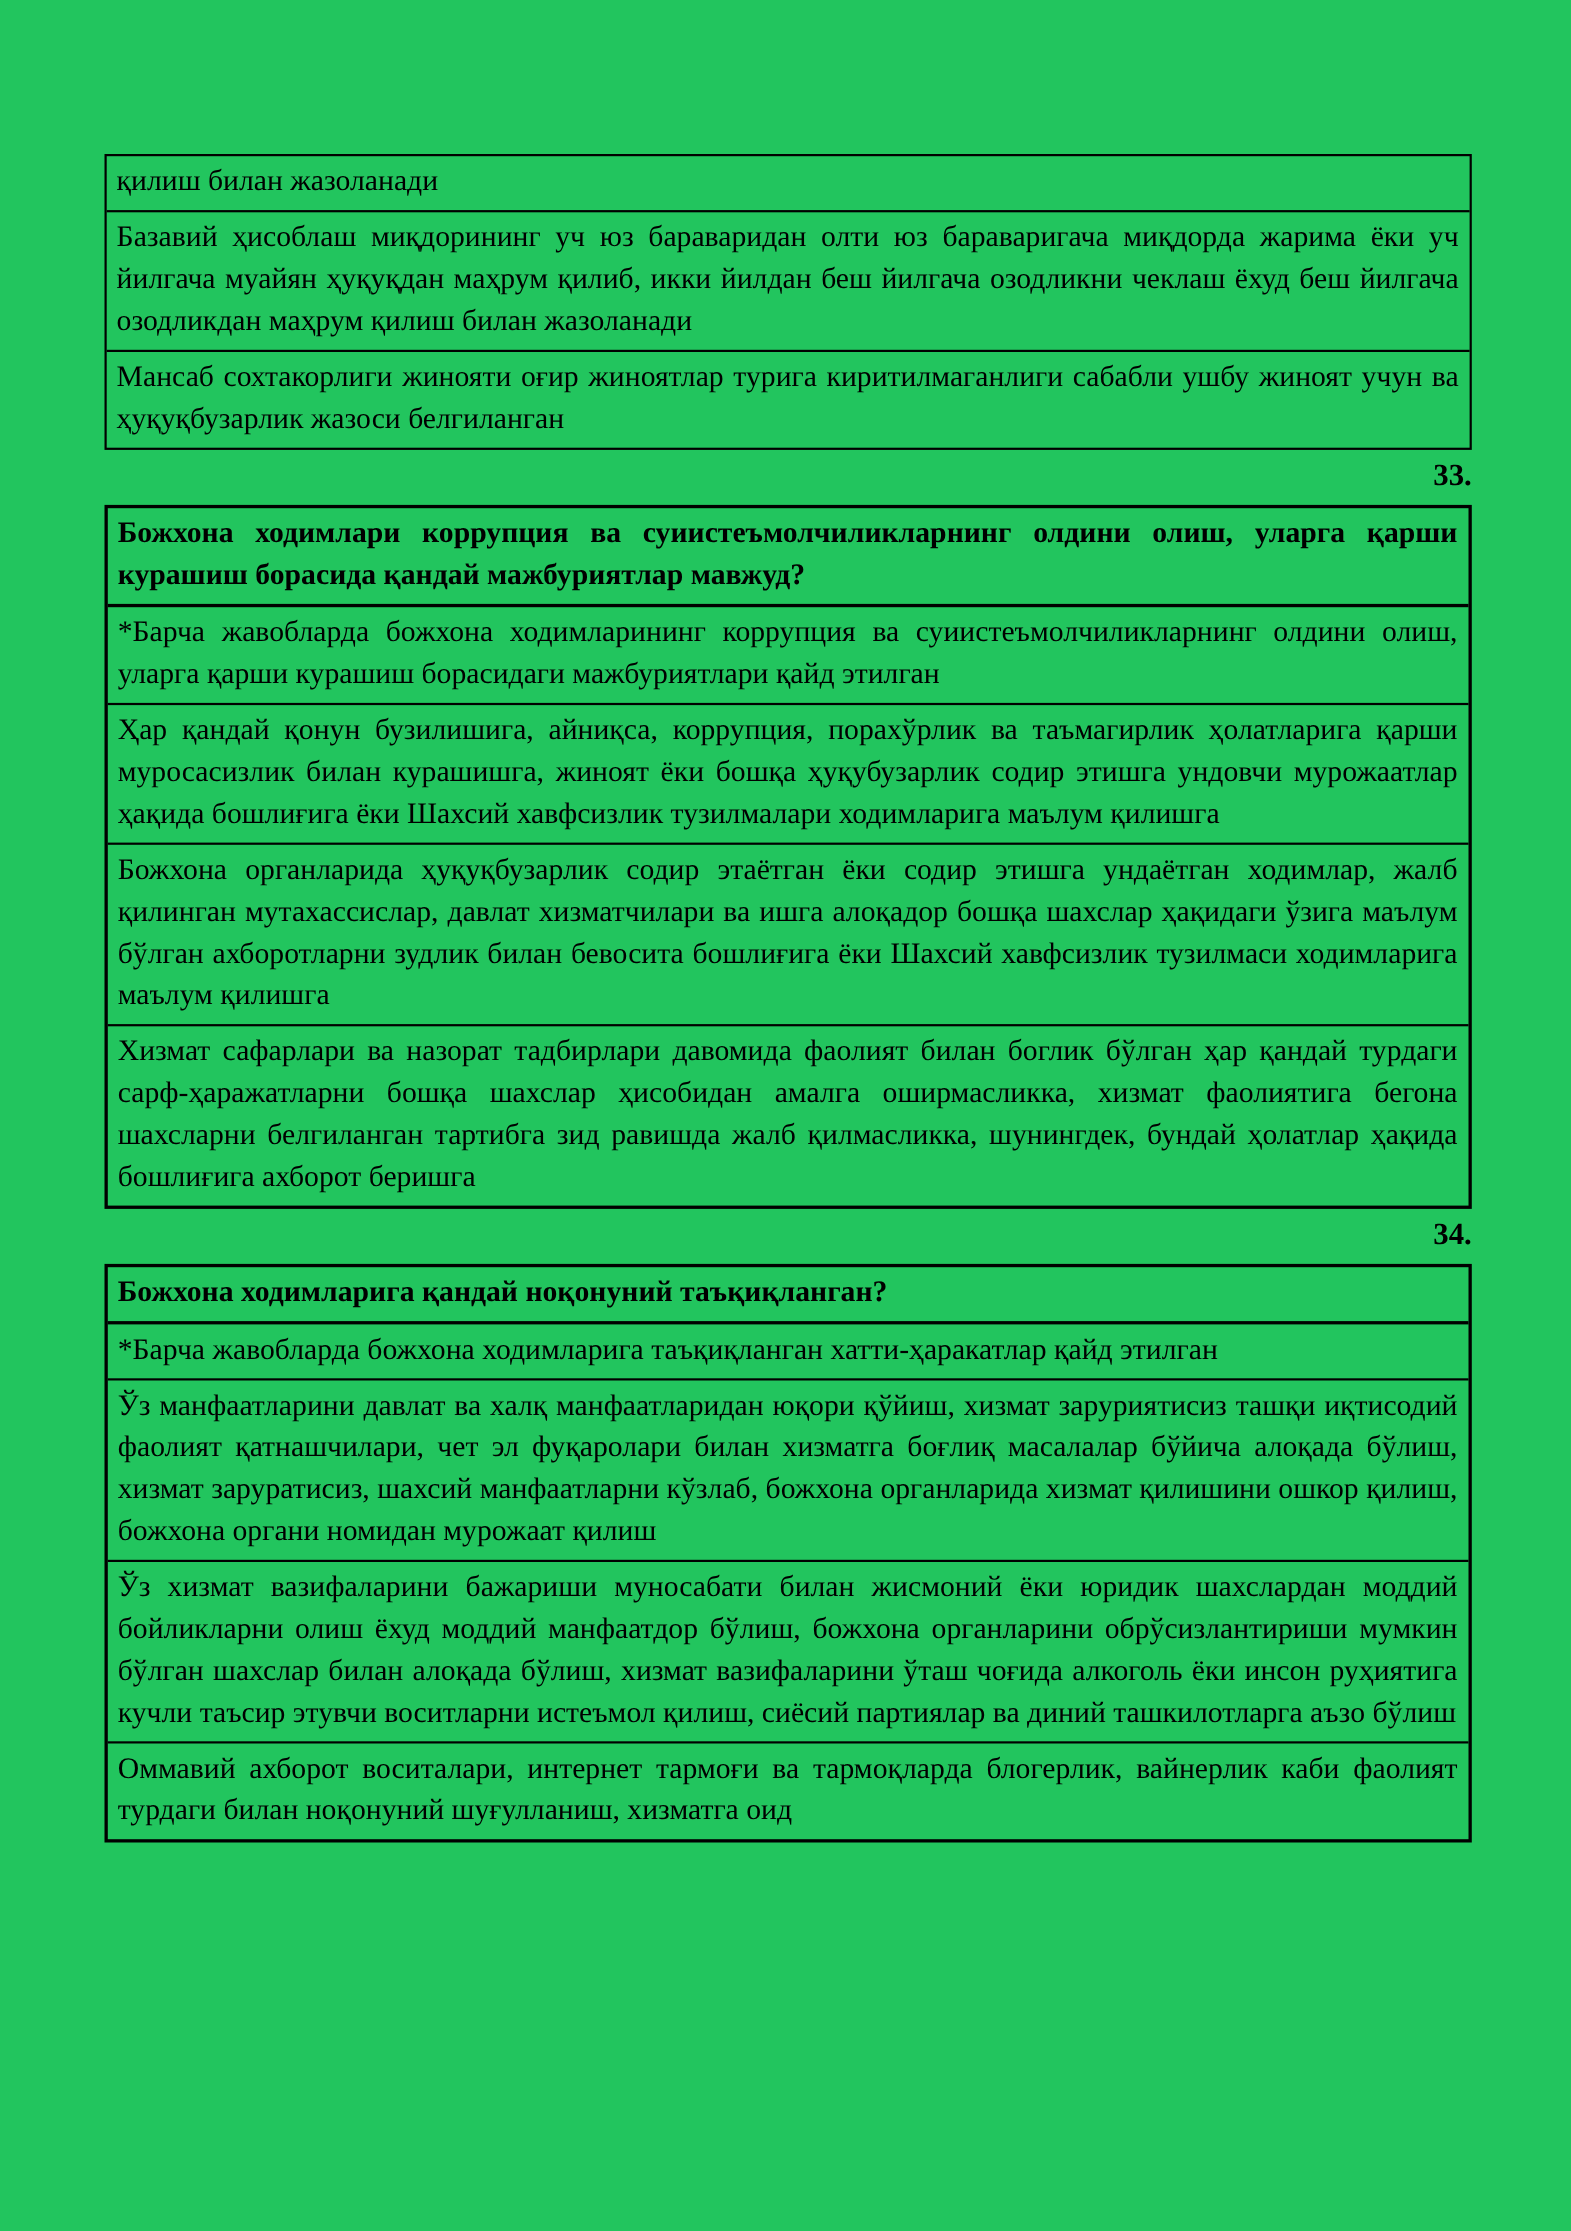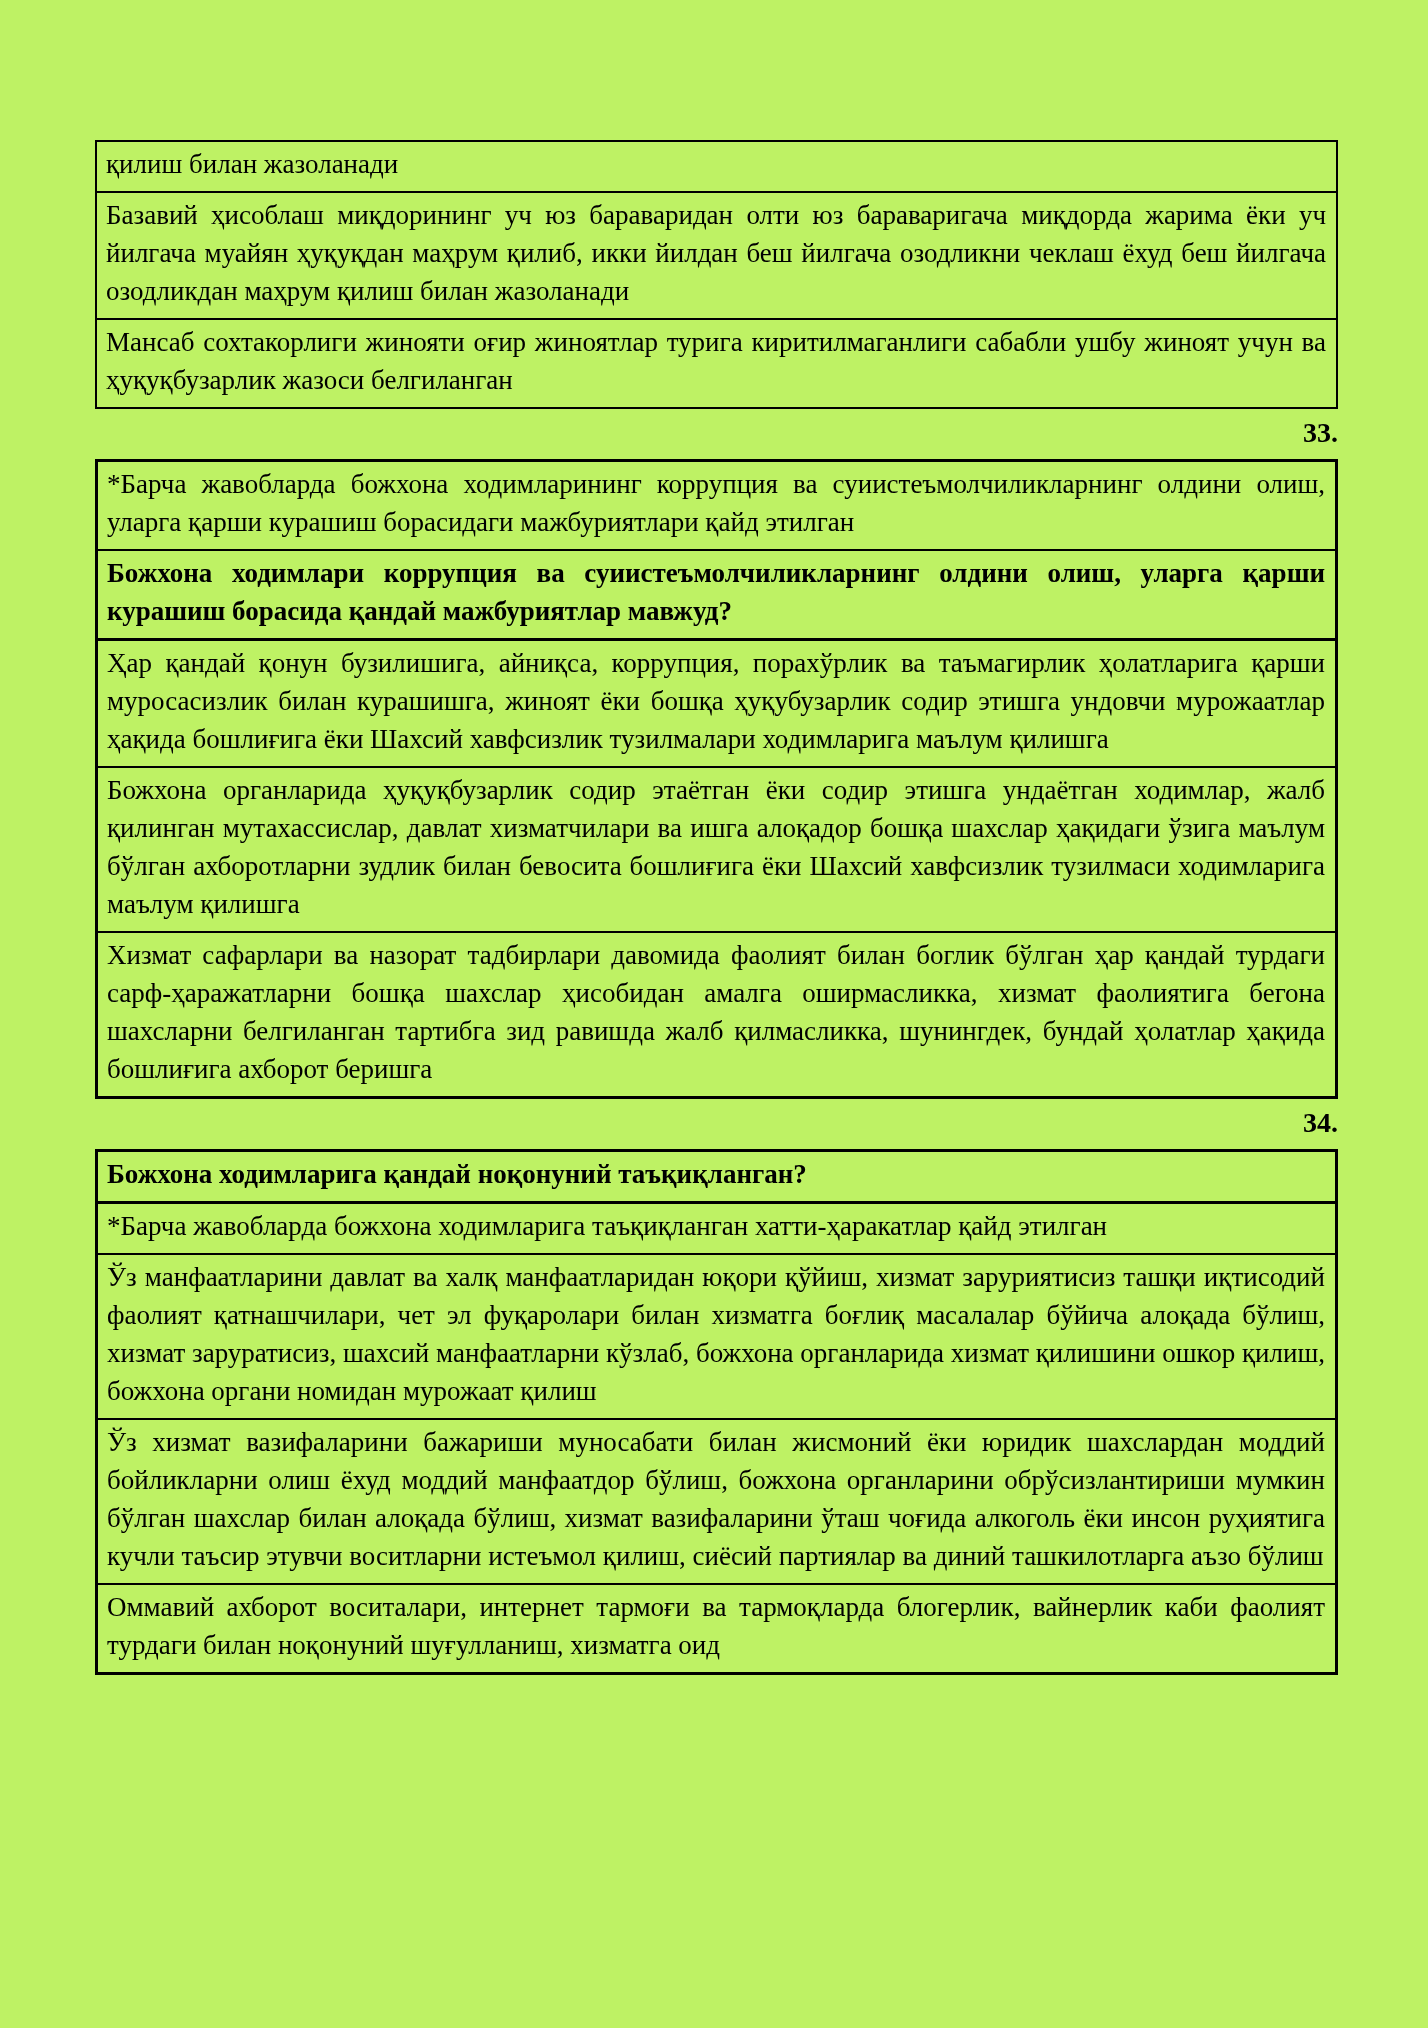--- a/index.html
+++ b/index.html
@@ -4,21 +4,21 @@
 <style>
   html, body {
     margin: 0;
     padding: 0;
     background: #ffffff;
   }
   .page {
     position: relative;
     width: 1428px;
     height: 2028px;
-    background: #bef264;
+    background: #22c55e;
     overflow: hidden;
     font-family: "Liberation Serif", "DejaVu Serif", serif;
     color: #000000;
   }
   .content {
     position: absolute;
     left: 95px;
     top: 140px;
     width: 1243px;
   }
@@ -57,22 +57,22 @@
 
 <div class="page">
   <div class="content" id="content">
       <div class="qtable">
         <div class="row">қилиш билан жазоланади</div>
         <div class="row">Базавий ҳисоблаш миқдорининг уч юз бараваридан олти юз бараваригача миқдорда жарима ёки уч йилгача муайян ҳуқуқдан маҳрум қилиб, икки йилдан беш йилгача озодликни чеклаш ёхуд беш йилгача озодликдан маҳрум қилиш билан жазоланади</div>
         <div class="row">Мансаб сохтакорлиги жинояти оғир жиноятлар турига киритилмаганлиги сабабли ушбу жиноят учун ва ҳуқуқбузарлик жазоси белгиланган</div>
       </div>
       <div class="section-number">33.</div>
       <div class="qtable thick">
+        <div class="row header">Божхона ходимлари коррупция ва суиистеъмолчиликларнинг олдини олиш, уларга қарши курашиш борасида қандай мажбуриятлар мавжуд?</div>
         <div class="row">*Барча жавобларда божхона ходимларининг коррупция ва суиистеъмолчиликларнинг олдини олиш, уларга қарши курашиш борасидаги мажбуриятлари қайд этилган</div>
-        <div class="row header">Божхона ходимлари коррупция ва суиистеъмолчиликларнинг олдини олиш, уларга қарши курашиш борасида қандай мажбуриятлар мавжуд?</div>
         <div class="row">Ҳар қандай қонун бузилишига, айниқса, коррупция, порахўрлик ва таъмагирлик ҳолатларига қарши муросасизлик билан курашишга, жиноят ёки бошқа ҳуқубузарлик содир этишга ундовчи мурожаатлар ҳақида бошлиғига ёки Шахсий хавфсизлик тузилмалари ходимларига маълум қилишга</div>
         <div class="row">Божхона органларида ҳуқуқбузарлик содир этаётган ёки содир этишга ундаётган ходимлар, жалб қилинган мутахассислар, давлат хизматчилари ва ишга алоқадор бошқа шахслар ҳақидаги ўзига маълум бўлган ахборотларни зудлик билан бевосита бошлиғига ёки Шахсий хавфсизлик тузилмаси ходимларига маълум қилишга</div>
         <div class="row">Хизмат сафарлари ва назорат тадбирлари давомида фаолият билан боглик бўлган ҳар қандай турдаги сарф-ҳаражатларни бошқа шахслар ҳисобидан амалга оширмасликка, хизмат фаолиятига бегона шахсларни белгиланган тартибга зид равишда жалб қилмасликка, шунингдек, бундай ҳолатлар ҳақида бошлиғига ахборот беришга</div>
       </div>
       <div class="section-number">34.</div>
       <div class="qtable thick">
         <div class="row header">Божхона ходимларига қандай ноқонуний  таъқиқланган?</div>
         <div class="row">*Барча жавобларда божхона ходимларига таъқиқланган хатти-ҳаракатлар қайд этилган</div>
         <div class="row">Ўз манфаатларини давлат ва халқ манфаатларидан юқори қўйиш, хизмат заруриятисиз ташқи иқтисодий фаолият қатнашчилари, чет эл фуқаролари билан хизматга боғлиқ масалалар бўйича алоқада бўлиш, хизмат заруратисиз, шахсий манфаатларни кўзлаб, божхона органларида хизмат қилишини ошкор қилиш, божхона органи номидан мурожаат қилиш</div>
         <div class="row">Ўз хизмат вазифаларини бажариши муносабати билан жисмоний ёки юридик шахслардан моддий бойликларни олиш ёхуд моддий манфаатдор бўлиш, божхона органларини обрўсизлантириши мумкин бўлган шахслар билан алоқада бўлиш, хизмат вазифаларини ўташ чоғида алкоголь ёки инсон руҳиятига кучли таъсир этувчи воситларни истеъмол қилиш, сиёсий партиялар ва диний ташкилотларга аъзо бўлиш</div>

